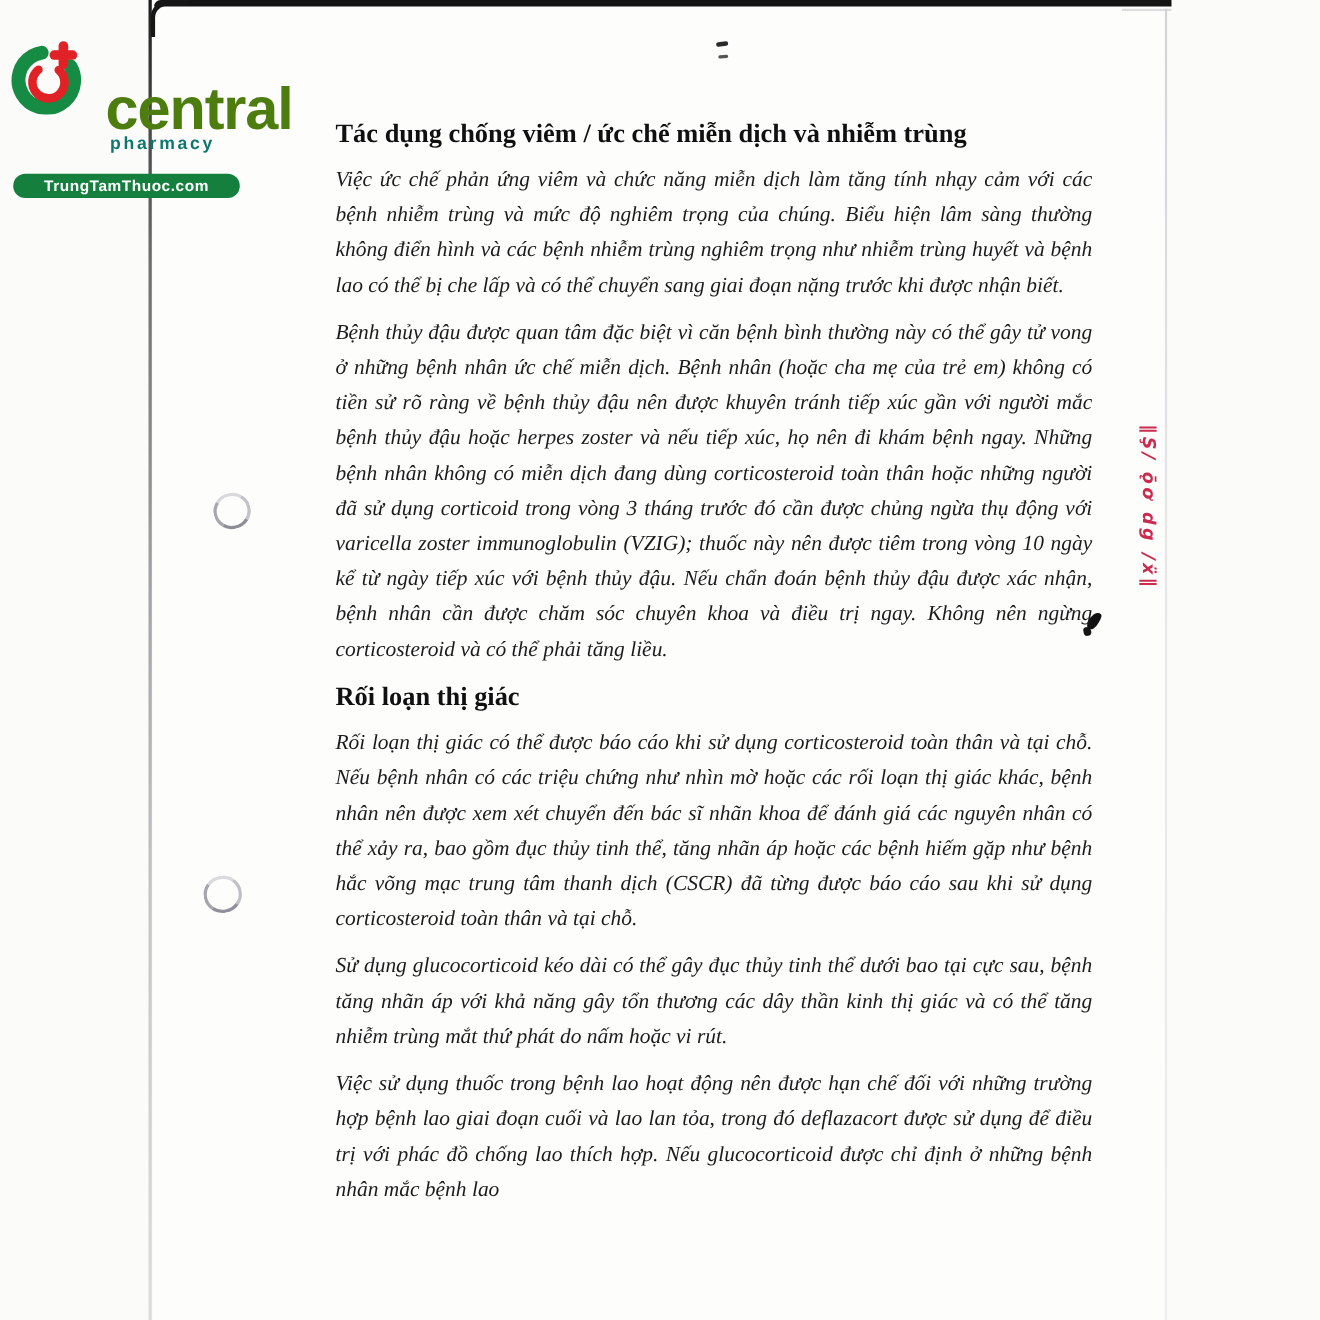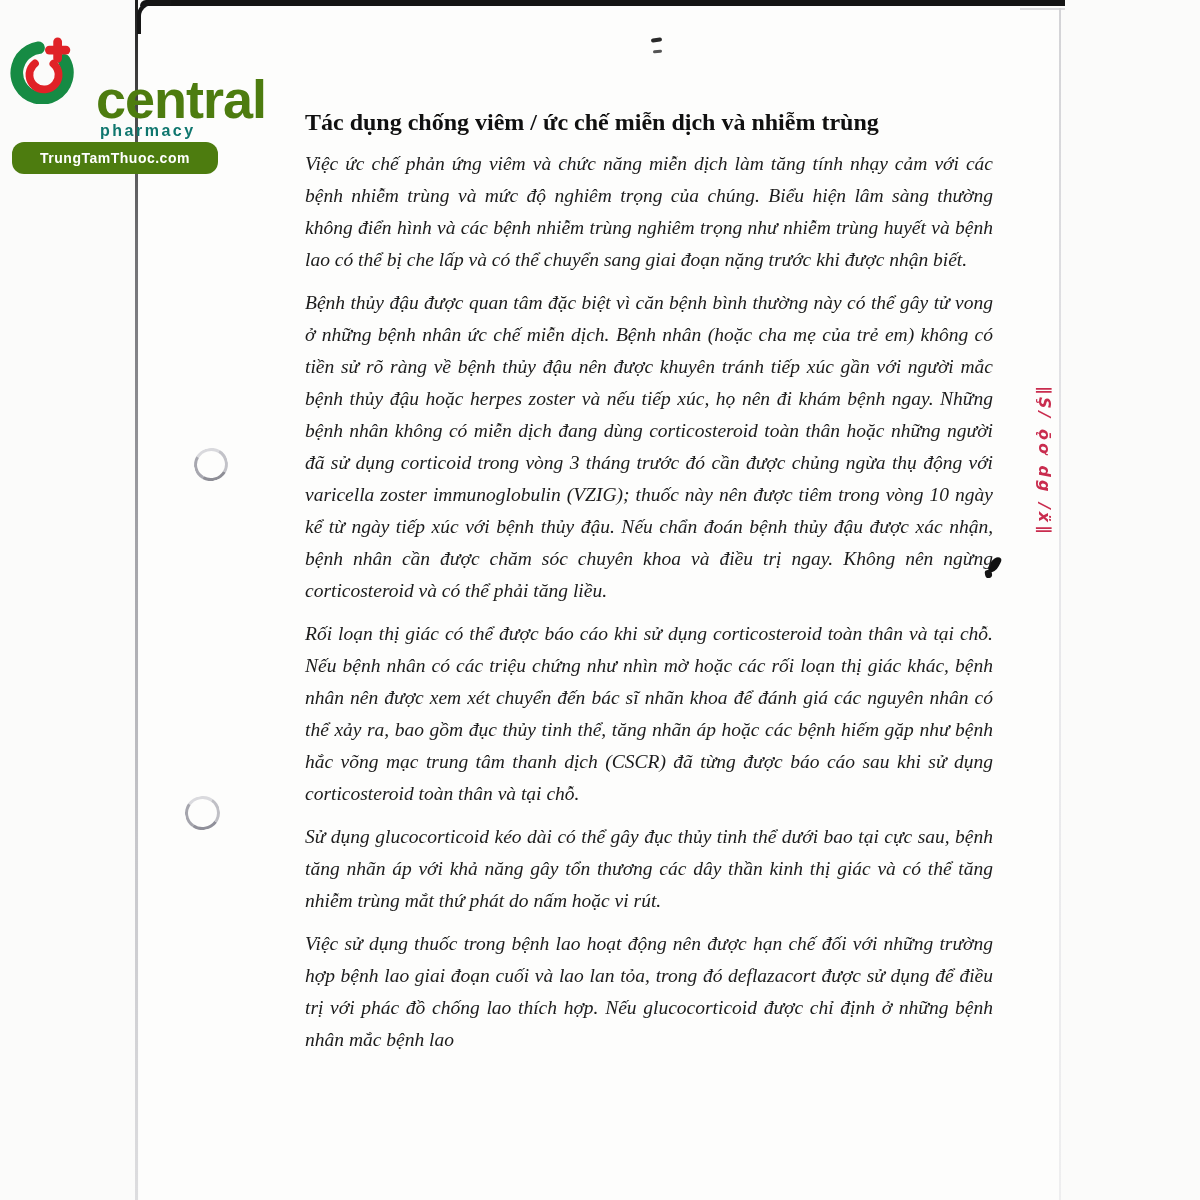--- a/index.html
+++ b/index.html
@@ -78,22 +78,22 @@
     position:absolute;left:86px;top:44px;
     font-family:"Liberation Sans",sans-serif;font-weight:bold;
     font-size:54px;line-height:42px;color:#4d7c0f;letter-spacing:-1px;
   }
   .logo-sub{
     position:absolute;left:90px;top:88px;
     font-family:"Liberation Sans",sans-serif;font-weight:bold;
     font-size:16px;color:#0f766e;letter-spacing:2.5px;
   }
   .logo-pill{
-    position:absolute;left:2px;top:108px;width:206px;height:32px;
-    background:#4d7c0f;border-radius:12px;
+    position:absolute;left:2px;top:124px;width:206px;height:22px;
+    background:#15803d;border-radius:12px;
     display:flex;align-items:center;justify-content:center;
   }
   .logo-pill span{
     font-family:"Liberation Sans",sans-serif;font-weight:bold;
     font-size:14px;color:#ffffff;letter-spacing:.5px;
   }
   
   .doc{
     position:absolute;left:305px;top:106px;width:688px;
     color:#1b1b1b;font-size:19.5px;line-height:32px;
@@ -142,18 +142,19 @@
     <div class="logo-pill">
       <span>TrungTamThuoc.com</span>
     </div>
   </div>
 
   <div class="doc">
     <h2>Tác dụng chống viêm / ức chế miễn dịch và nhiễm trùng</h2>
     <p>Việc ức chế phản ứng viêm và chức năng miễn dịch làm tăng tính nhạy cảm với các bệnh nhiễm trùng và mức độ nghiêm trọng của chúng. Biểu hiện lâm sàng thường không điển hình và các bệnh nhiễm trùng nghiêm trọng như nhiễm trùng huyết và bệnh lao có thể bị che lấp và có thể chuyển sang giai đoạn nặng trước khi được nhận biết.</p>
     <p>Bệnh thủy đậu được quan tâm đặc biệt vì căn bệnh bình thường này có thể gây tử vong ở những bệnh nhân ức chế miễn dịch. Bệnh nhân (hoặc cha mẹ của trẻ em) không có tiền sử rõ ràng về bệnh thủy đậu nên được khuyên tránh tiếp xúc gần với người mắc bệnh thủy đậu hoặc herpes zoster và nếu tiếp xúc, họ nên đi khám bệnh ngay. Những bệnh nhân không có miễn dịch đang dùng corticosteroid toàn thân hoặc những người đã sử dụng corticoid trong vòng 3 tháng trước đó cần được chủng ngừa thụ động với varicella zoster immunoglobulin (VZIG); thuốc này nên được tiêm trong vòng 10 ngày kể từ ngày tiếp xúc với bệnh thủy đậu. Nếu chẩn đoán bệnh thủy đậu được xác nhận, bệnh nhân cần được chăm sóc chuyên khoa và điều trị ngay. Không nên ngừng corticosteroid và có thể phải tăng liều.</p>
 
+    <h2 class="h-second">Rối loạn thị giác</h2>
     <p>Rối loạn thị giác có thể được báo cáo khi sử dụng corticosteroid toàn thân và tại chỗ. Nếu bệnh nhân có các triệu chứng như nhìn mờ hoặc các rối loạn thị giác khác, bệnh nhân nên được xem xét chuyển đến bác sĩ nhãn khoa để đánh giá các nguyên nhân có thể xảy ra, bao gồm đục thủy tinh thể, tăng nhãn áp hoặc các bệnh hiếm gặp như bệnh hắc võng mạc trung tâm thanh dịch (CSCR) đã từng được báo cáo sau khi sử dụng corticosteroid toàn thân và tại chỗ.</p>
     <p>Sử dụng glucocorticoid kéo dài có thể gây đục thủy tinh thể dưới bao tại cực sau, bệnh tăng nhãn áp với khả năng gây tổn thương các dây thần kinh thị giác và có thể tăng nhiễm trùng mắt thứ phát do nấm hoặc vi rút.</p>
     <p class="last">Việc sử dụng thuốc trong bệnh lao hoạt động nên được hạn chế đối với những trường hợp bệnh lao giai đoạn cuối và lao lan tỏa, trong đó deflazacort được sử dụng để điều trị với phác đồ chống lao thích hợp. Nếu glucocorticoid được chỉ định ở những bệnh nhân mắc bệnh lao</p>
   </div>
 
 </div>
 
 </body></html>

